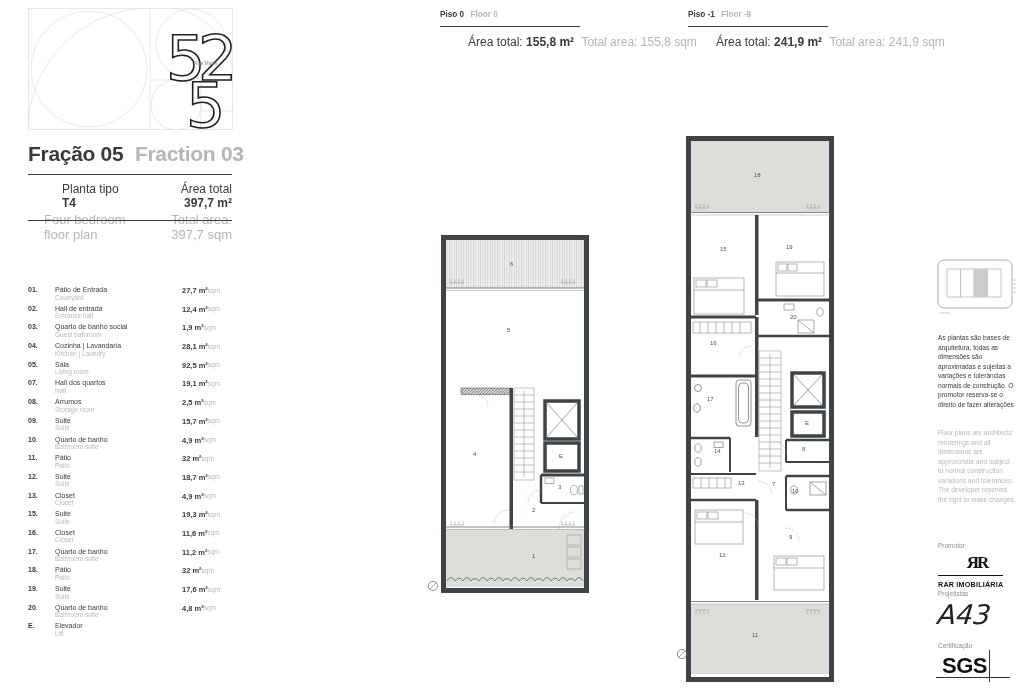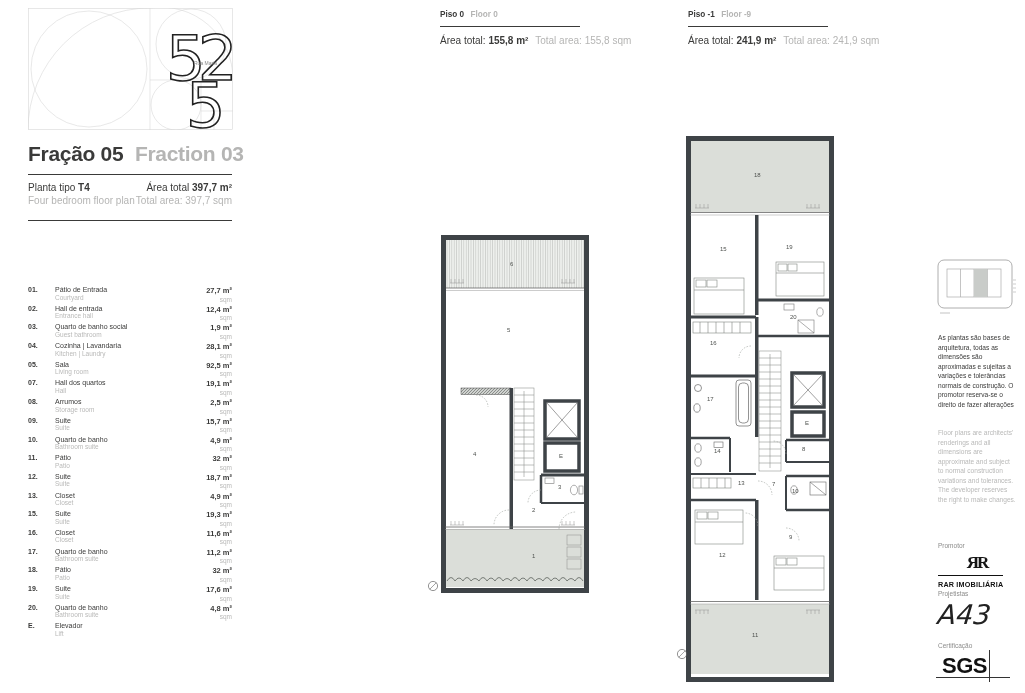--- a/index.html
+++ b/index.html
@@ -8,41 +8,41 @@
   .abs{position:absolute;}
 
   
   .logo-box{left:28px;top:8px;width:205px;height:122px;}
   .fraction-title{left:28px;top:142px;width:220px;font-size:21px;font-weight:bold;letter-spacing:-0.3px;white-space:nowrap;}
   .fraction-title .en{color:#b5b5b4;margin-left:6px;}
   .rule{left:28px;width:204px;border-top:1.2px solid #3a3a39;height:0;}
   .r1{top:174px;}
   .r2{top:220px;}
   .type-row{left:28px;top:182px;width:204px;display:flex;justify-content:space-between;}
-  .type-row .pt-line{font-size:10px;color:#3a3a39;}
+  .type-row .pt-line{font-size:12px;color:#3a3a39;margin-left:34px;}
   .type-row .pt-line b{font-weight:bold;}
-  .type-row .en-line{font-size:10px;color:#b5b5b4;margin-top:2px;}
+  .type-row .en-line{font-size:13px;color:#b5b5b4;margin-top:2px;margin-left:16px;}
   .type-col-r{text-align:right;}
 
   .room-list{left:28px;top:286px;width:204px;}
   .room-row{display:flex;align-items:flex-start;height:18.7px;}
   .rnum{width:27px;font-size:7px;font-weight:bold;}
   .rnames{flex:1;display:flex;flex-direction:column;}
   .rpt{font-size:7px;color:#3a3a39;}
   .ren{font-size:6.5px;color:#b9b9b8;margin-top:0.5px;}
-  .rareas{width:50px;display:flex;flex-direction:column;text-align:right;}
+  .rareas{width:50px;display:flex;flex-direction:row;text-align:right;}
   .rarea{font-size:7.5px;font-weight:bold;}
   .rsqm{font-size:6.5px;color:#b9b9b8;margin-top:0.5px;}
 
   
   .floor-head{top:10px;width:150px;}
   .fh-line1{font-size:8.2px;font-weight:bold;}
   .fh-line1 .fh-en{color:#b5b5b4;font-weight:bold;margin-left:4px;}
   .fh-rule{border-top:1.6px solid #3a3a39;width:140px;margin:7px 0 8px 0;height:0;}
-  .fh-line2{font-size:10px;white-space:nowrap;}
+  .fh-line2{font-size:12px;white-space:nowrap;margin-left:28px;}
   .fh-line2 .fh-av{font-weight:bold;}
   .fh-line2 .fh-en{color:#b5b5b4;margin-left:4px;}
 
   
   .plan{overflow:visible;}
   .plabel{position:absolute;font-size:6px;color:#4f524f;line-height:6px;}
 
   
   .sb-text-pt{left:938px;top:333px;width:78px;font-size:6.6px;line-height:1.45;color:#3a3a39;}
   .sb-text-en{left:938px;top:428px;width:78px;font-size:6.6px;line-height:1.45;color:#b9b9b8;}

